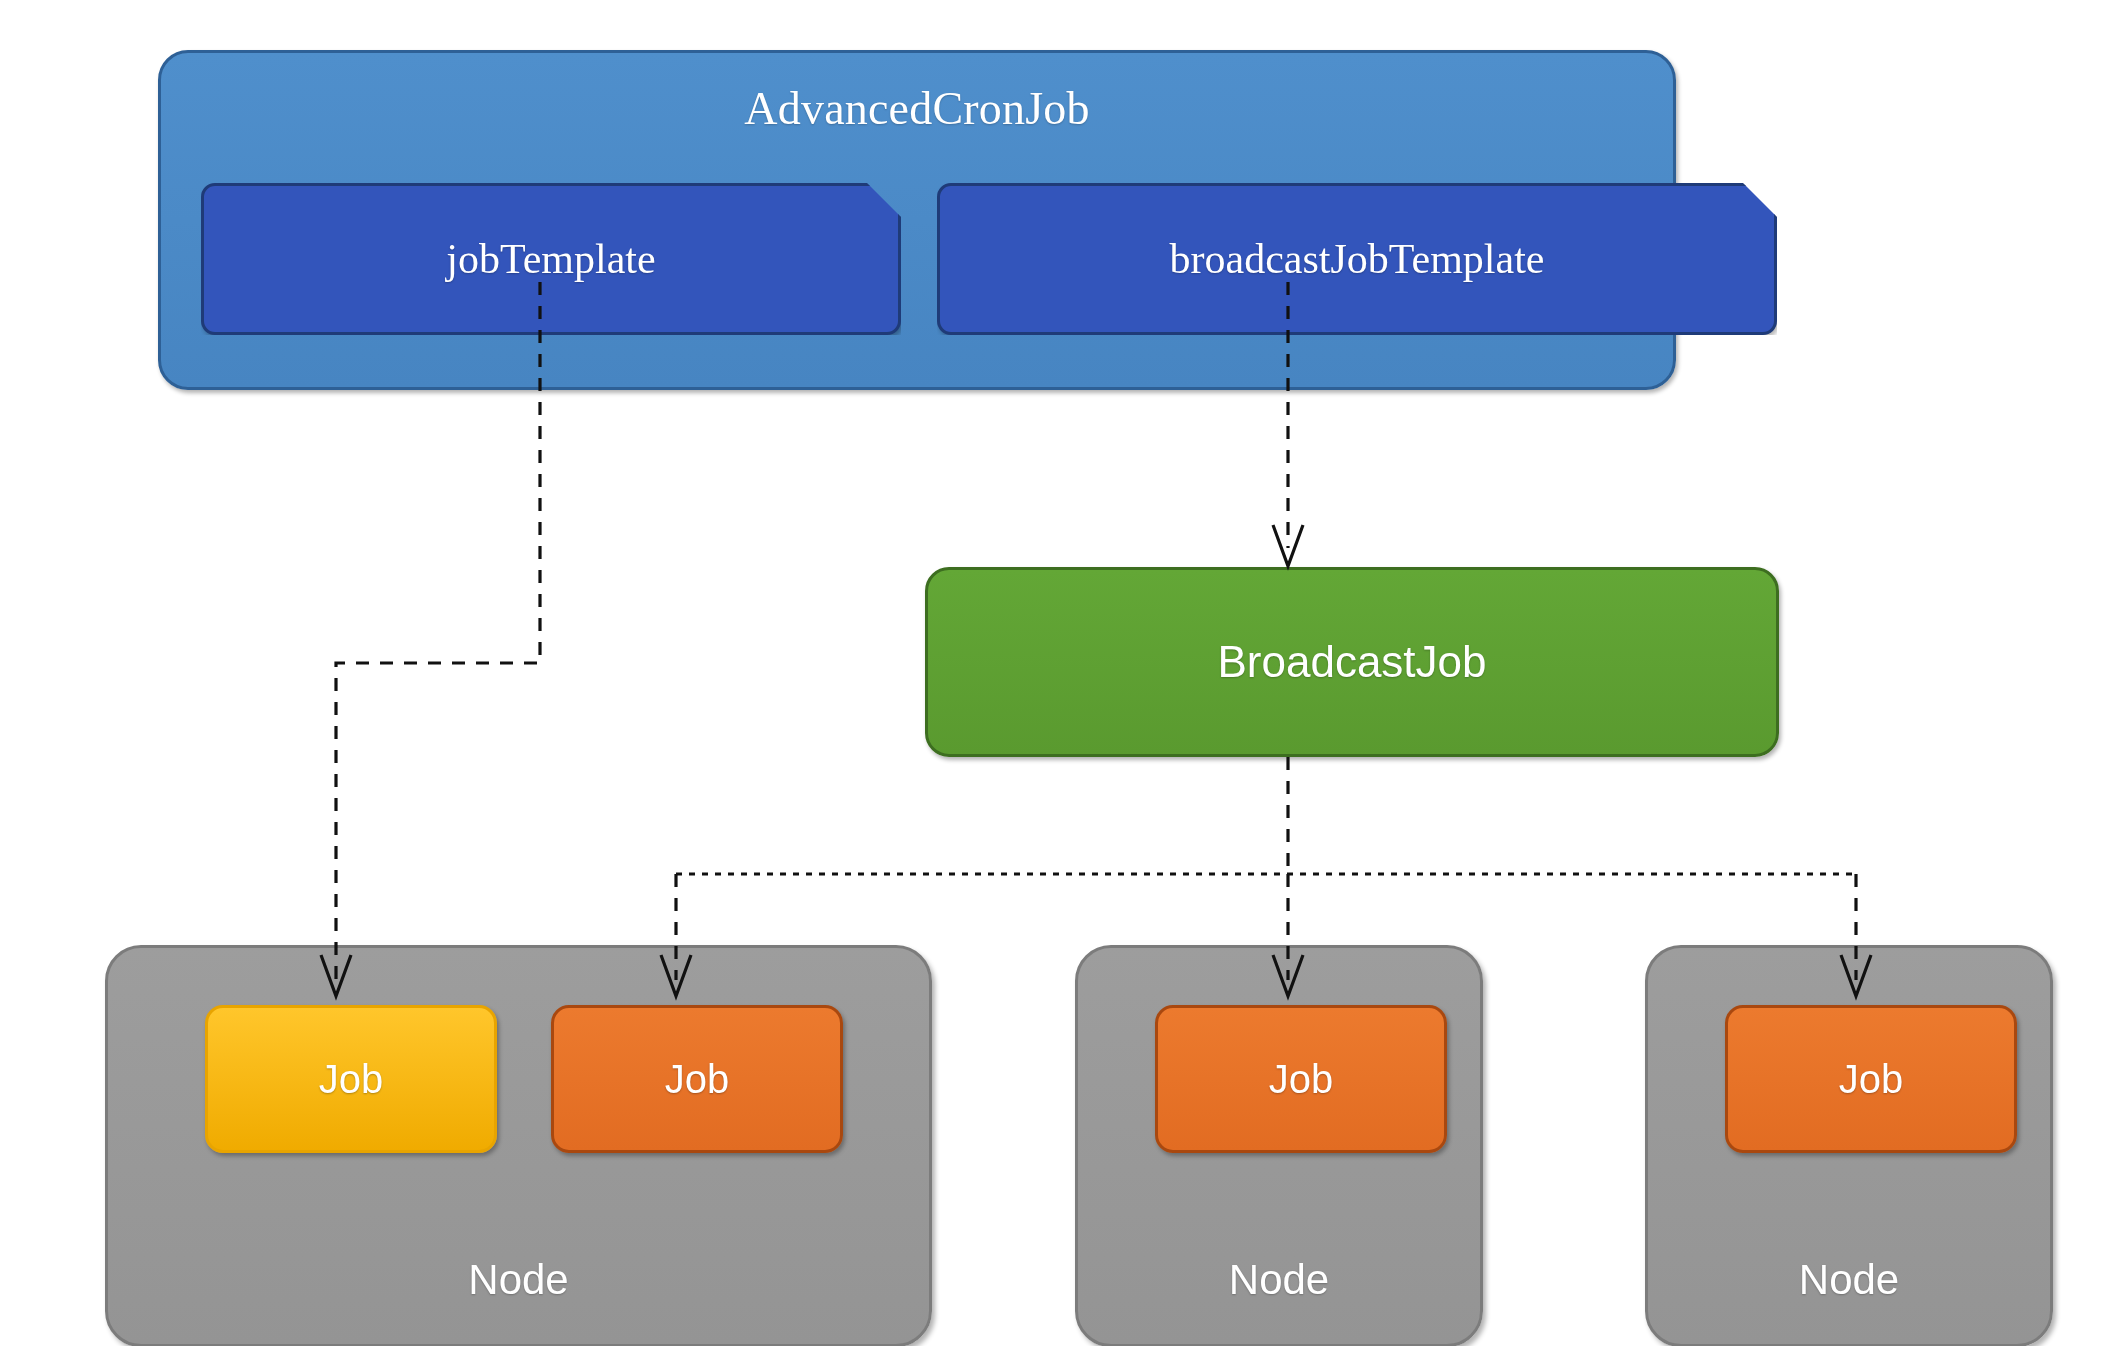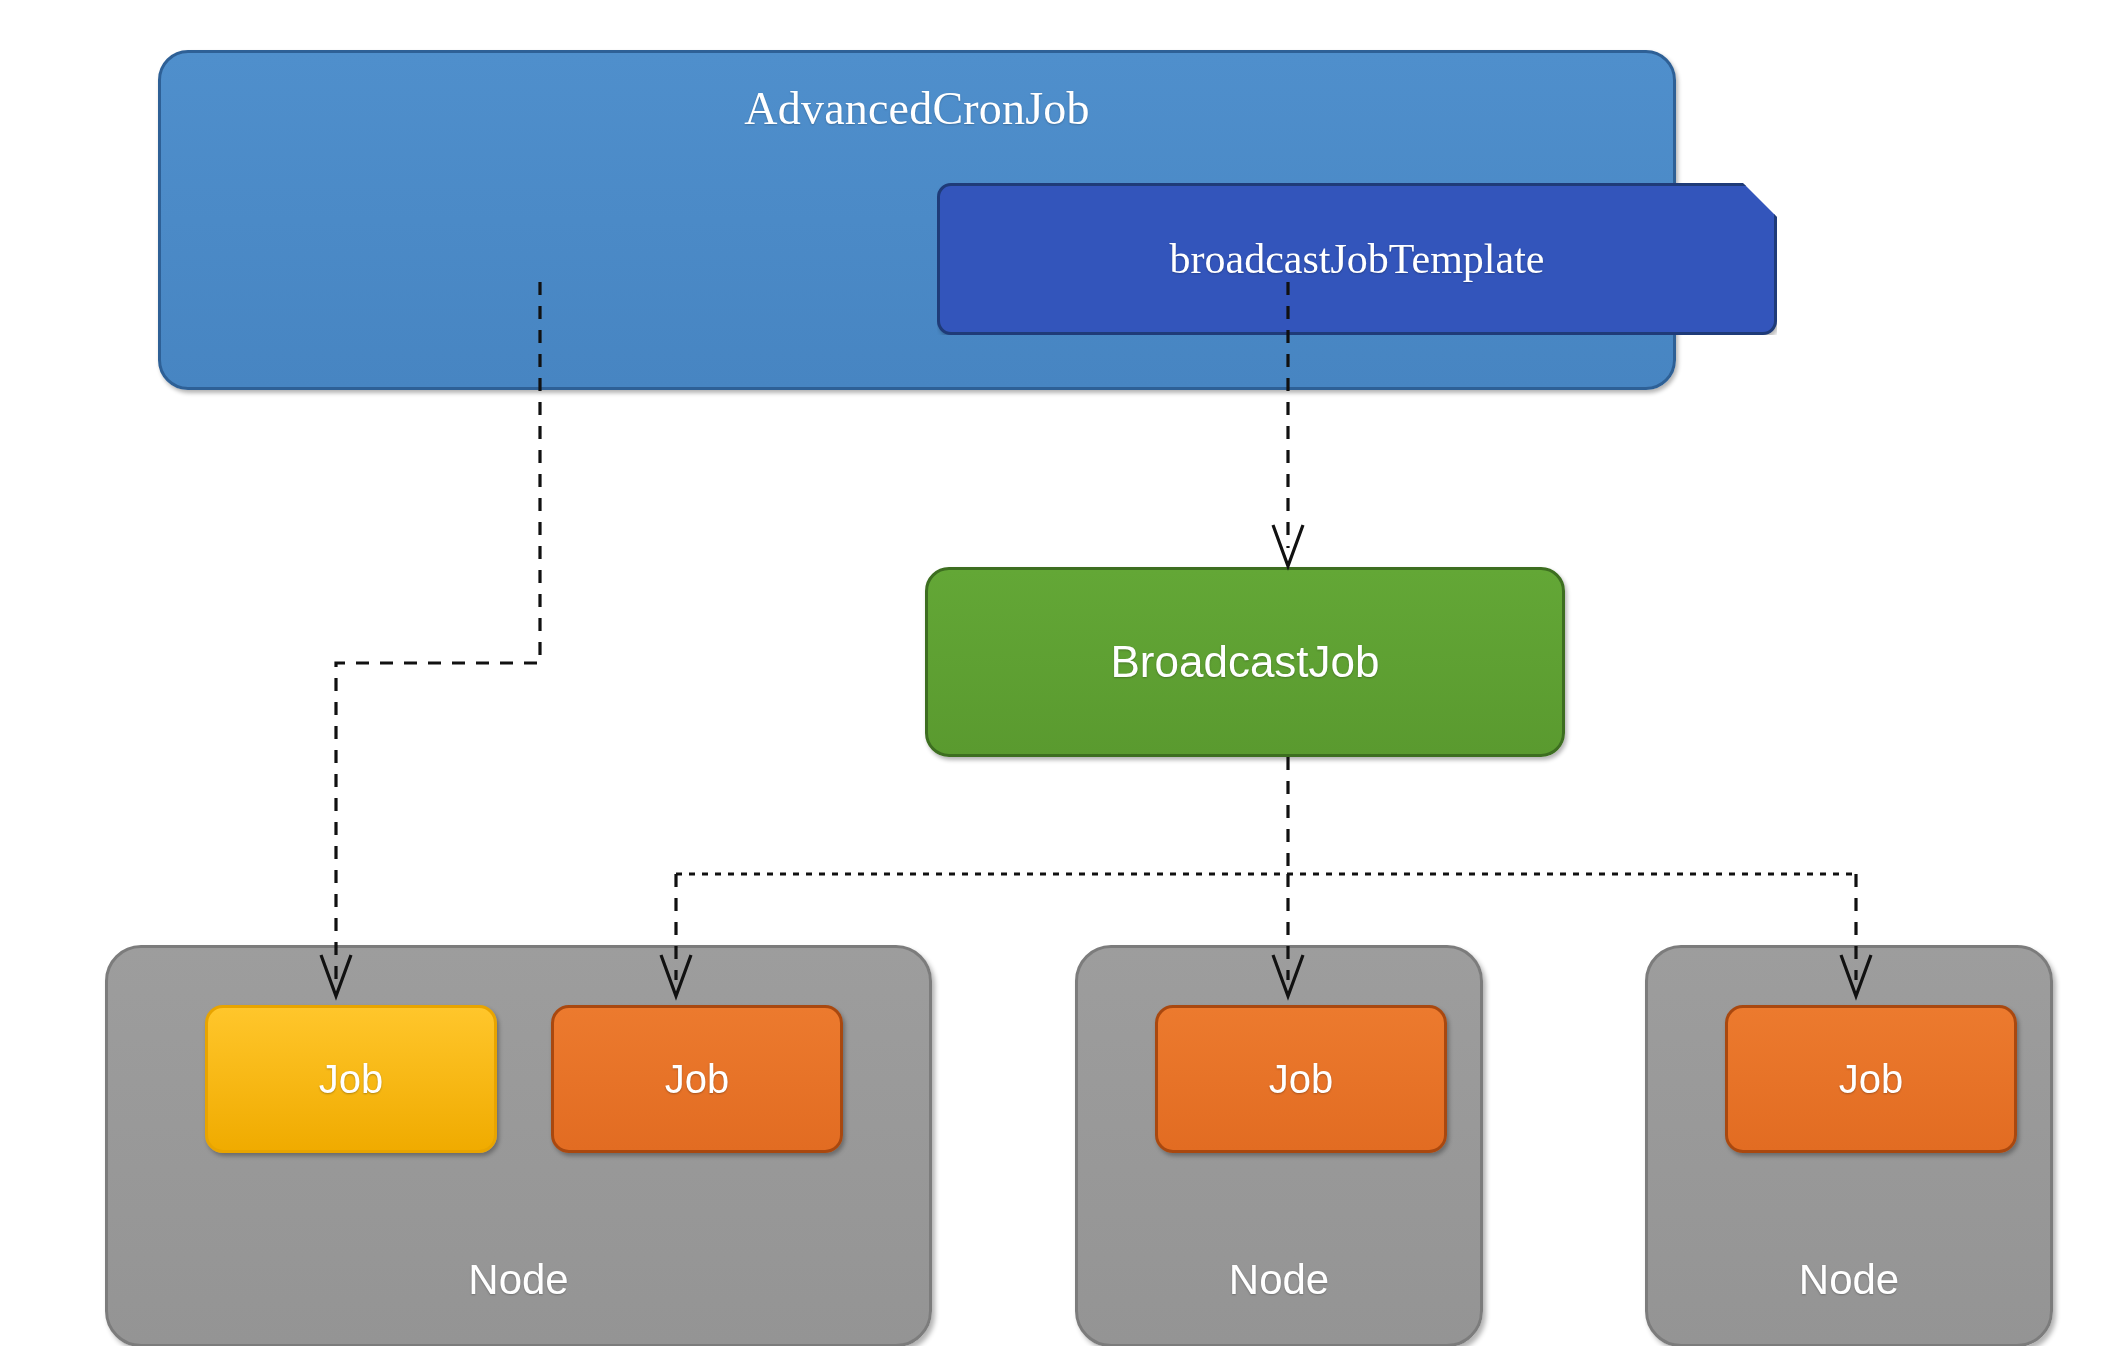--- a/index.html
+++ b/index.html
@@ -78,21 +78,21 @@
     box-sizing: border-box;
     text-shadow: 0 1px 2px rgba(0,0,0,0.25);
   }
   .tmpl-job   { left: 40px;  width: 700px; }
   .tmpl-bcast { left: 776px; width: 840px; }
 
   
   .bcj {
     left: 925px;
     top: 567px;
-    width: 640px;
+    width: 854px;
     height: 190px;
     background: linear-gradient(180deg, #63a736 0%, #5a9a2f 100%);
     border: 3px solid #3d6e20;
     border-radius: 24px;
     box-shadow: 2px 3px 4px rgba(0,0,0,0.30);
     color: #ffffff;
     font-size: 44px;
     text-shadow: 0 1px 2px rgba(0,0,0,0.25);
   }
 
@@ -180,20 +180,23 @@
   }
 </style>
 </head>
 <body>
 
 <div id="canvas">
 
   <div class="node-box acj">
     <div class="acj-title">AdvancedCronJob</div>
 
+    <div class="tmpl tmpl-job">
+      <span>jobTemplate</span>
+    </div>
 
     <div class="tmpl tmpl-bcast">
       <span>broadcastJobTemplate</span>
     </div>
   </div>
 
   <div class="node-box bcj">
     <span>BroadcastJob</span>
   </div>
 

